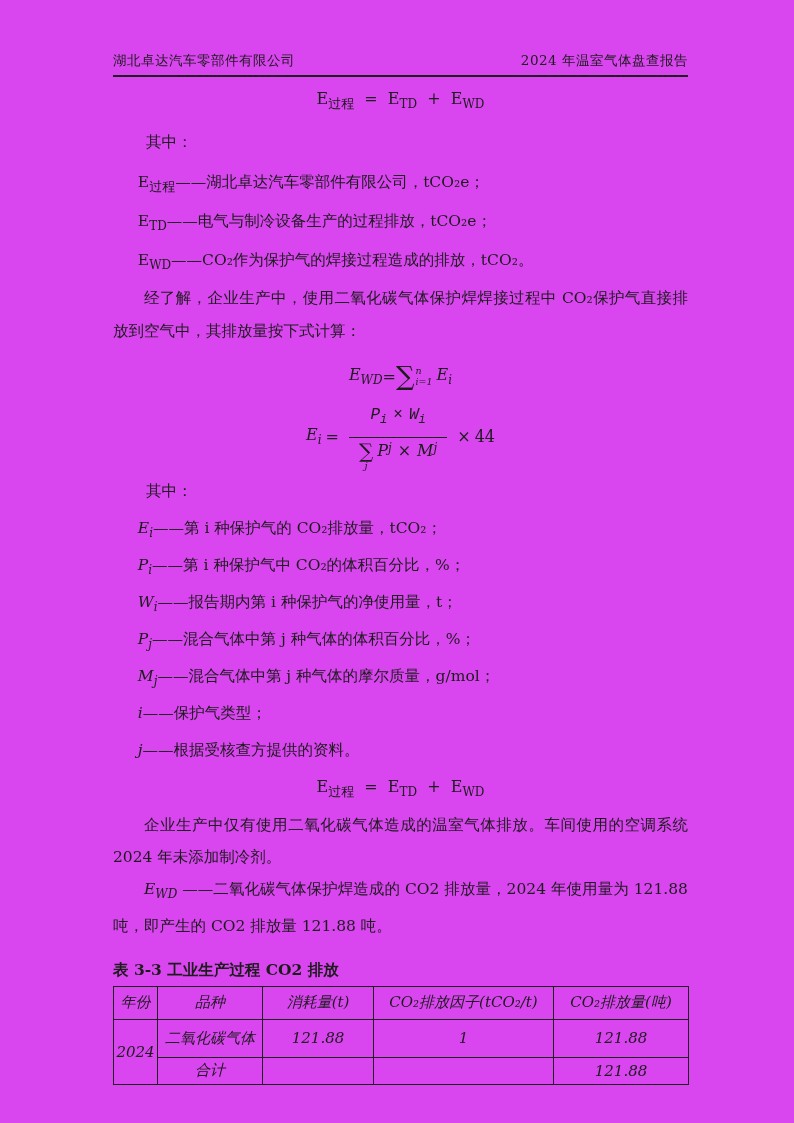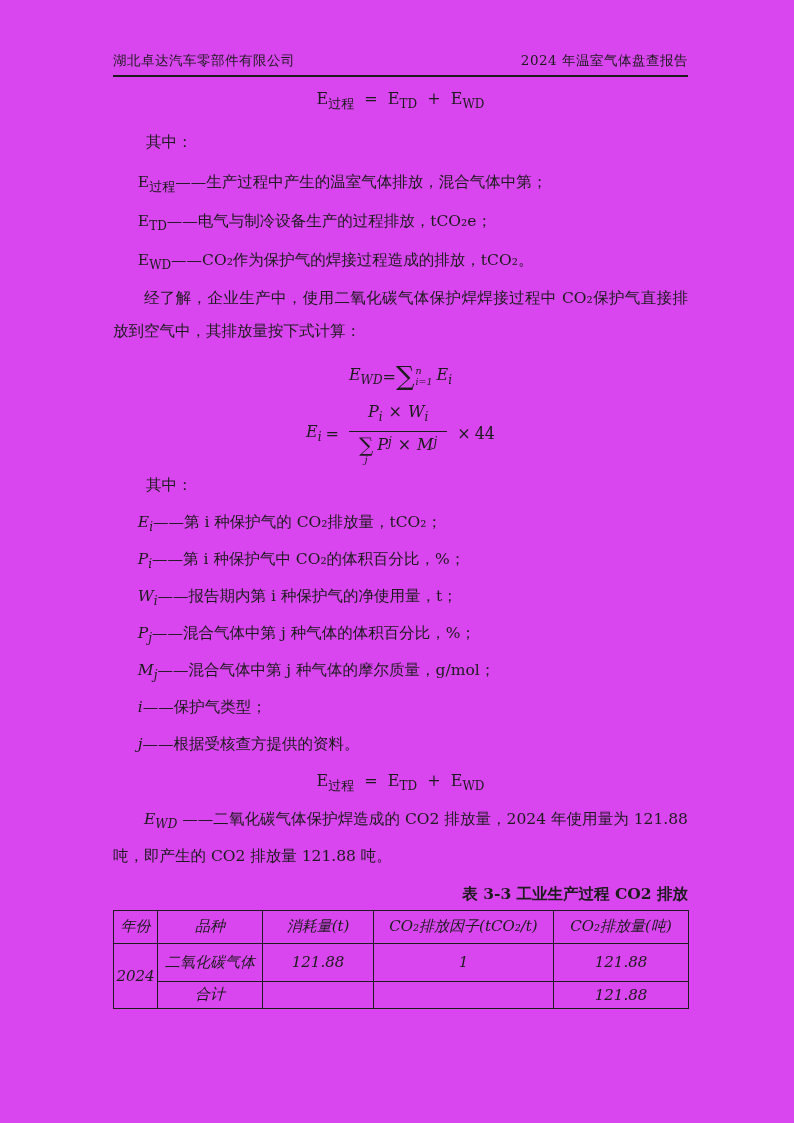--- a/index.html
+++ b/index.html
@@ -35,27 +35,27 @@
   .math-row { display:flex; justify-content:center; align-items:center; font-size:16px; margin:0; }
   .math-sum { height:40px; margin-top:8px; }
   .sigma { font-size:26px; font-style:normal; line-height:26px; }
   .limits { display:inline-flex; flex-direction:column; justify-content:center; font-size:9.5px; line-height:11px; font-style:italic; margin:0 4px 0 1px; }
   .stack-sigma { display:inline-flex; flex-direction:column; align-items:center; line-height:1; }
   .stack-sigma .under { font-size:10px; font-style:italic; line-height:10px; }
 
   
   .math-frac { margin:6px 0 2px; }
   .frac { display:inline-flex; flex-direction:column; align-items:center; margin:0 6px; }
-  .frac .num { padding:0 10px 3px; line-height:20px; }
+  .frac .num { padding:0 10px 3px; line-height:26px;font-family:Liberation Mono, monospace; }
   .frac .den { border-top:1.5px solid #1c1c1c; padding:3px 10px 0; display:inline-flex; align-items:flex-start; }
   .mult { padding:0 6px; font-style:normal; }
   .upright { font-style:normal; }
 
   
-  .table-title { text-align:right; font-weight:bold; font-size:15.5px; line-height:24px; margin-top:10px; }
+  .table-title { text-align:left; font-weight:bold; font-size:15.5px; line-height:24px; margin-top:16px; }
   table.emissions { border-collapse:collapse; margin:4px auto 0; table-layout:fixed; width:575px; font-size:15px; }
   table.emissions th, table.emissions td {
     border:1.5px solid #1c1c1c; text-align:center; vertical-align:middle;
     font-weight:normal; padding:0 2px; overflow:hidden;font-style:italic;
   }
   table.emissions thead th { height:32px; }
   .row-main td { height:37px; }
   .row-total td { height:26px; }
 </style>
 </head>
@@ -72,21 +72,21 @@
     <div class="formula-line">
       <span><span>E</span><sub class="cjk-sub">过程</sub></span>
       <span class="op">=</span>
       <span><span>E</span><sub>TD</sub></span>
       <span class="op">+</span>
       <span><span>E</span><sub>WD</sub></span>
     </div>
 
     <p class="lead" style="line-height:35px;">其中：</p>
 
-    <p class="def-line"><span><span>E</span><sub class="cjk-sub">过程</sub></span><span>——生产过程中产生的温室气体排放，混合气体中第；</span></p>
+    <p class="def-line"><span><span>E</span><sub class="cjk-sub">过程</sub></span><span>——湖北卓达汽车零部件有限公司，tCO₂e；</span></p>
     <p class="def-line"><span><span>E</span><sub>TD</sub></span><span>——电气与制冷设备生产的过程排放，tCO₂e；</span></p>
     <p class="def-line"><span><span>E</span><sub>WD</sub></span><span>——CO₂作为保护气的焊接过程造成的排放，tCO₂。</span></p>
 
     <p class="para">经了解，企业生产中，使用二氧化碳气体保护焊焊接过程中 CO₂保护气直接排放到空气中，其排放量按下式计算：</p>
 
     <div class="math-row math-sum">
       <span class="var"><span>E</span><sub>WD</sub></span>
       <span>=</span>
       <span class="sigma">∑</span>
       <span class="limits">
@@ -131,20 +131,21 @@
 
 
     <div class="formula-line" style="margin-top:0;">
       <span><span>E</span><sub class="cjk-sub">过程</sub></span>
       <span class="op">=</span>
       <span><span>E</span><sub>TD</sub></span>
       <span class="op">+</span>
       <span><span>E</span><sub>WD</sub></span>
     </div>
 
+    <p class="para" style="line-height:32px;">企业生产中仅有使用二氧化碳气体造成的温室气体排放。车间使用的空调系统 2024 年未添加制冷剂。</p>
 
     <p class="para" style="line-height:32px;"><span class="var"><span>E</span><sub>WD</sub></span> <span>——二氧化碳气体保护焊造成的 CO2 排放量，2024 年使用量为 121.88 吨，即产生的 CO2 排放量 121.88 吨。</span></p>
 
     <div class="table-title">表 3-3 工业生产过程 CO2 排放</div>
 
     <table class="emissions">
       <colgroup>
         <col style="width:44px">
           <col style="width:105px">
           <col style="width:111px">

